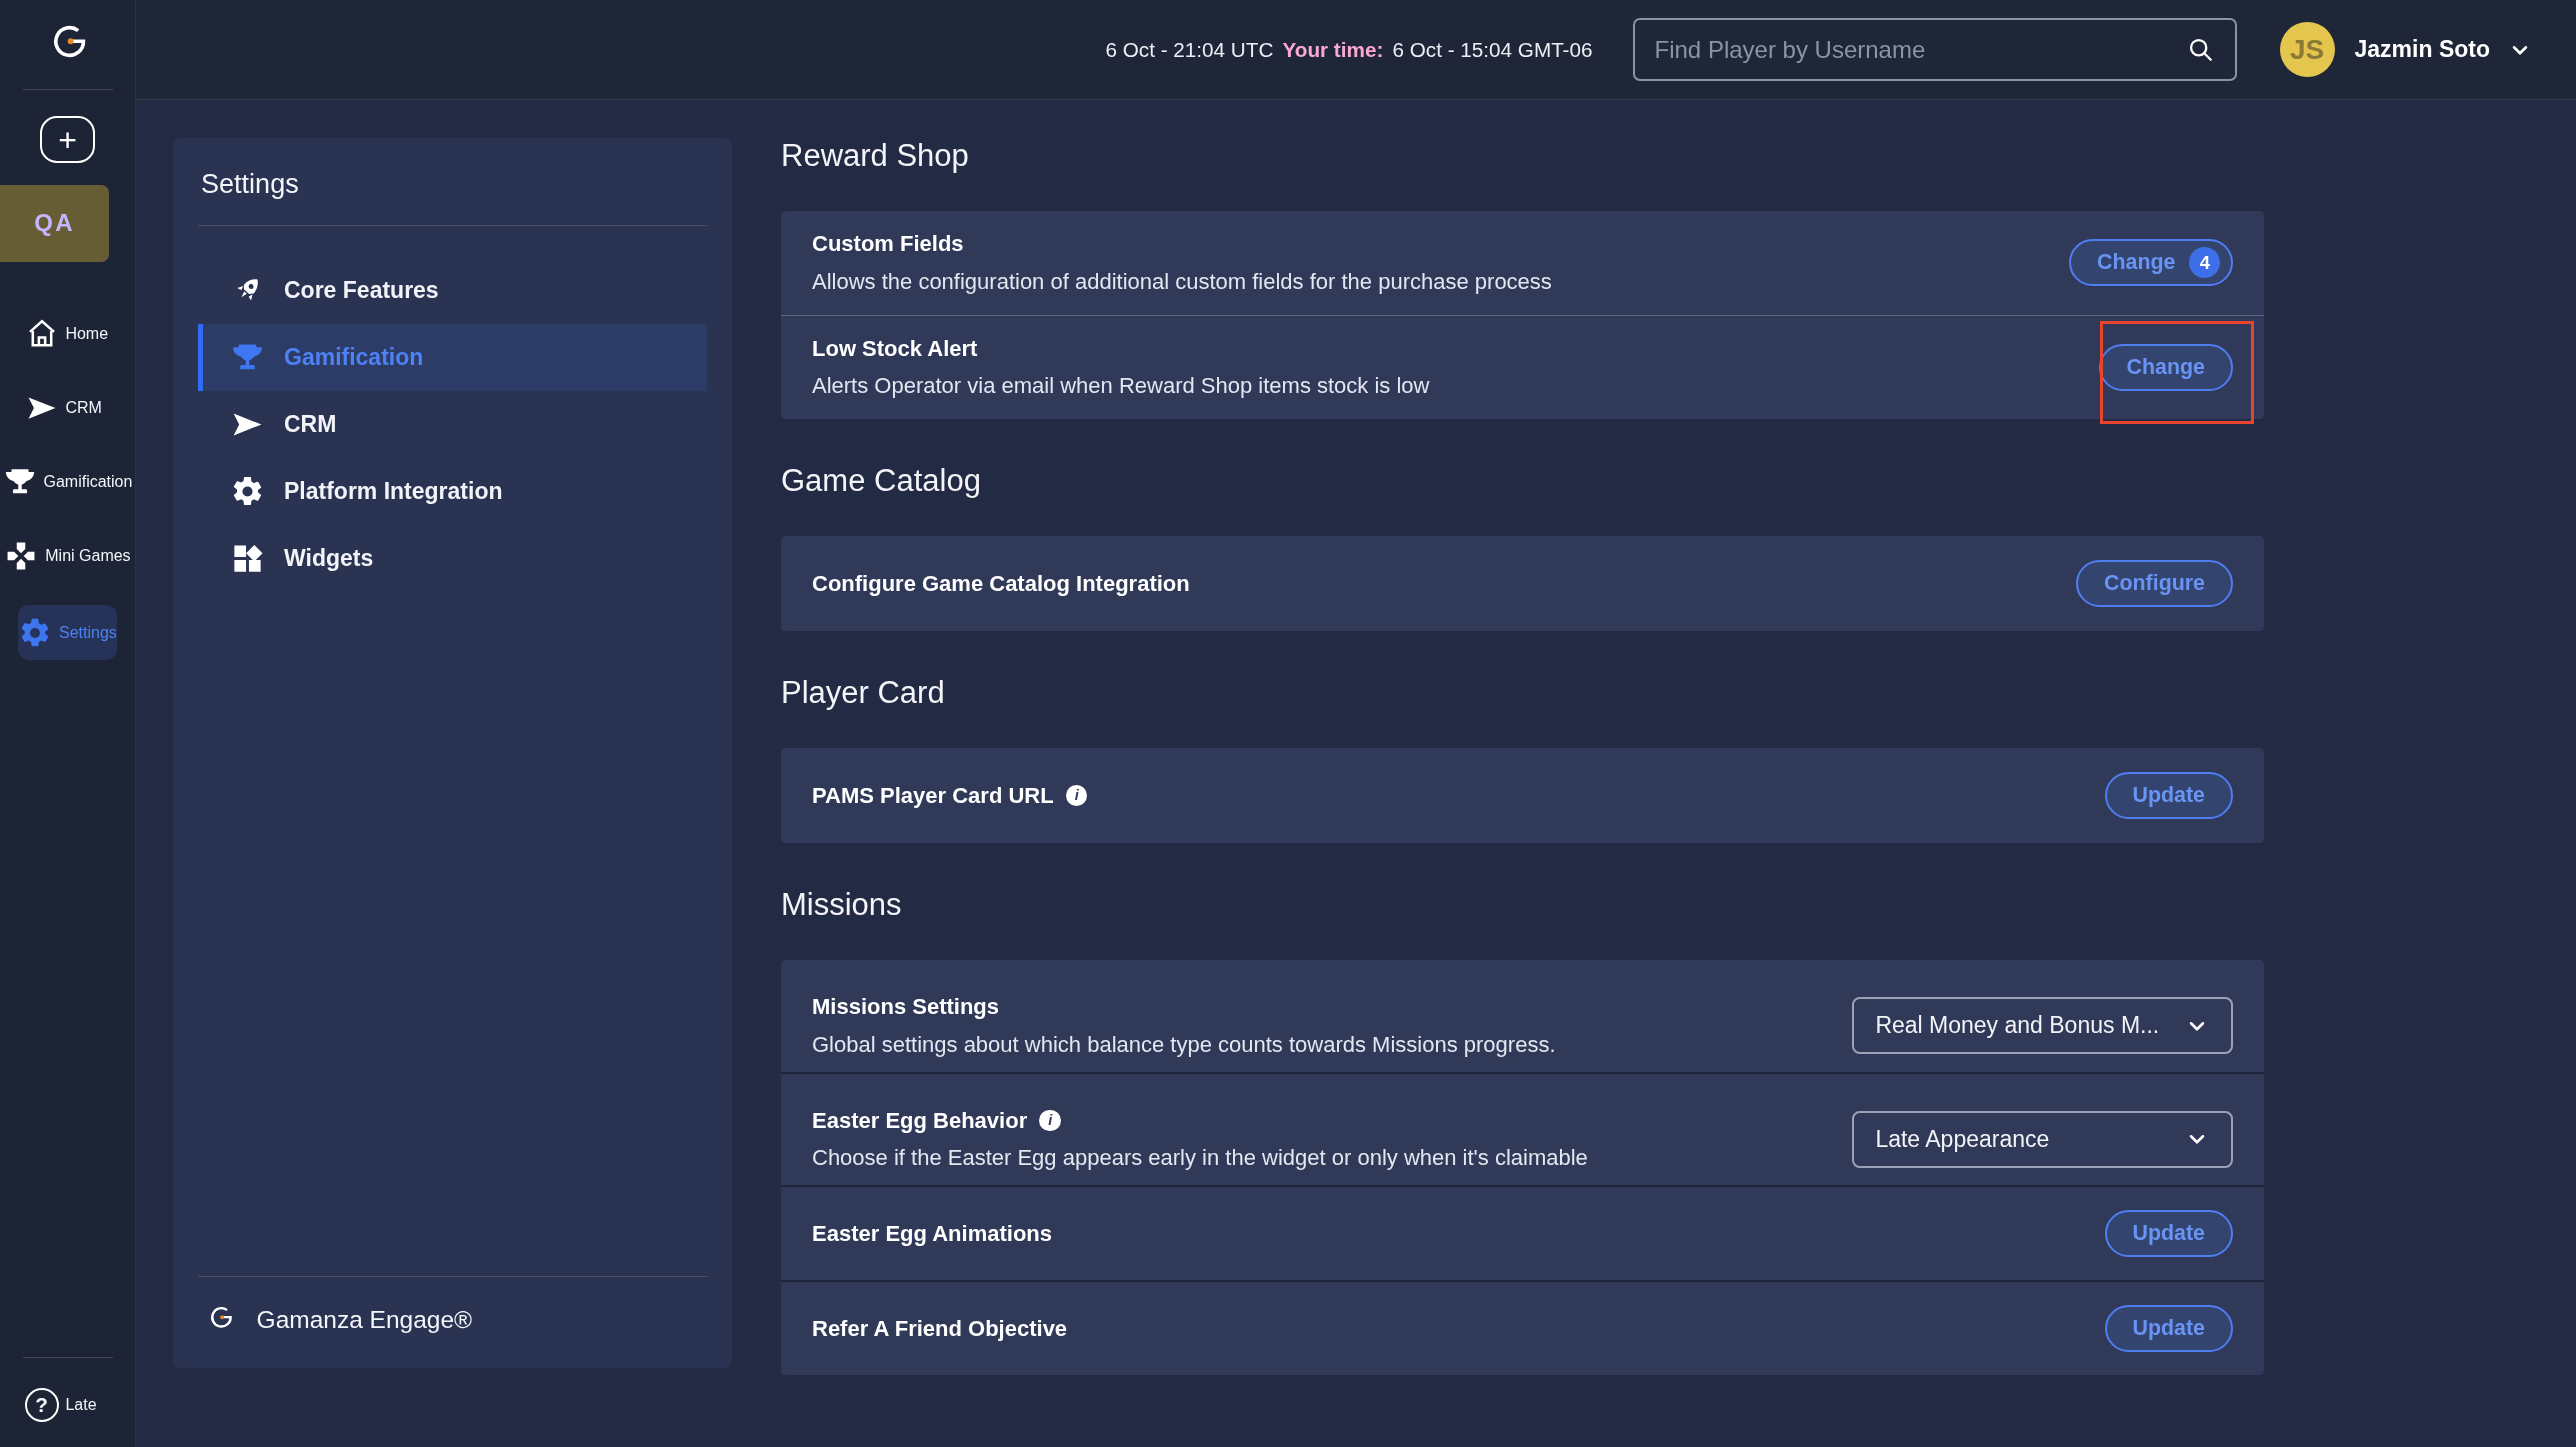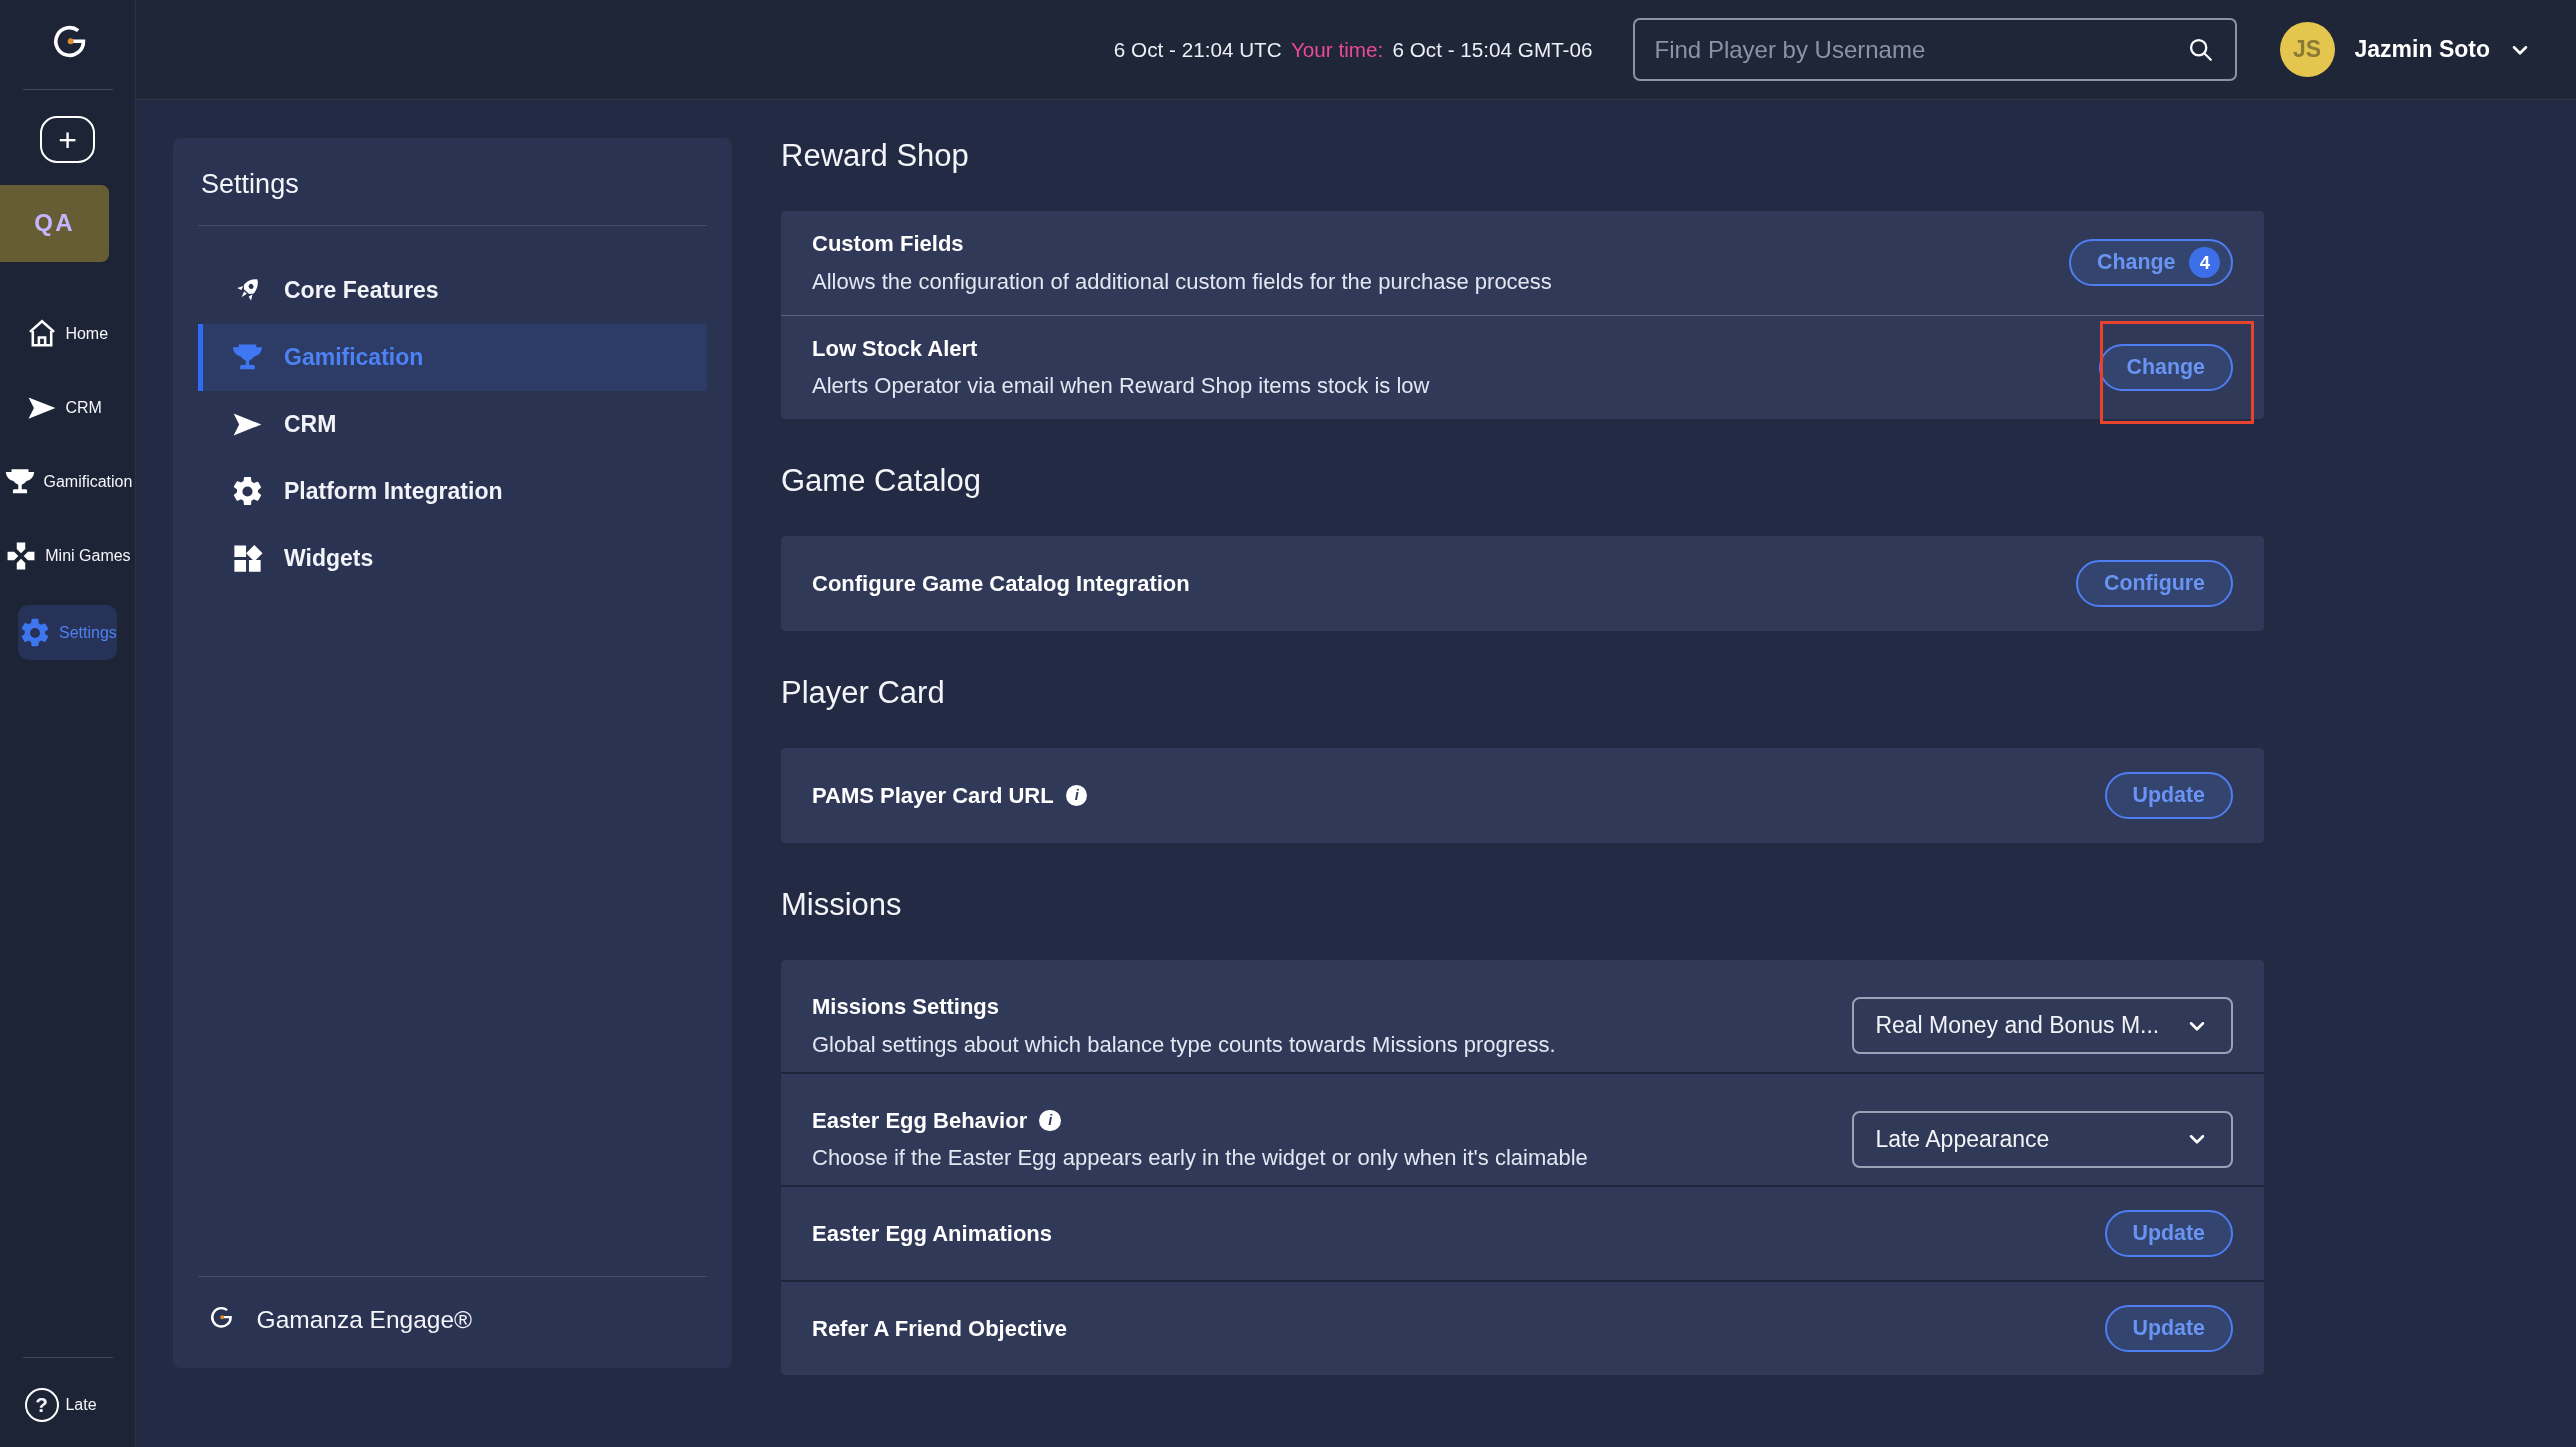--- a/index.html
+++ b/index.html
@@ -47,34 +47,34 @@
 
   
   .main-col { flex:1; display:flex; flex-direction:column; min-width:0; }
   .topbar {
     height:100px; flex-shrink:0; background:#1f2637;
     border-bottom:1.5px solid rgba(255,255,255,.09);
     display:flex; align-items:center; justify-content:flex-end;
     padding-right:43px;
   }
   .time-group { display:flex; align-items:baseline; gap:9.2px; font-size:20.7px; color:#eceff6; }
-  .time-bold { font-weight:400; color:#ec4899; }
+  .time-bold { font-weight:700; color:#f9a8d4; }
   .search-box {
     width:604px; height:63px; margin-left:40px;
     border:2.3px solid #8b93a8; border-radius:6.9px;
     display:flex; align-items:center; padding:0 20px; background:transparent;
   }
   .search-box input {
     flex:1; background:transparent; border:none; outline:none;
     font-family:"Liberation Sans", sans-serif; font-size:24px; color:#fff;
   }
   .search-box input::placeholder { color:#8b93a8; }
   .avatar {
     width:55px; height:55px; border-radius:50%; margin-left:43px; flex-shrink:0;
-    background:#e4c64f; color:#8a7a35; font-size:23px; font-weight:700;
+    background:#e4c64f; color:#8a7a35; font-size:28px; font-weight:700;
     display:flex; align-items:center; justify-content:center; cursor:pointer;
   }
   .user-name { margin-left:20px; font-size:23px; font-weight:700; }
   .user-chevron { margin-left:17px; cursor:pointer; display:flex; }
 
   
   .content { flex:1; display:flex; min-height:0; background:#232a43; }
 
   .settings-panel {
     width:559px; flex-shrink:0; margin:38px 0 0 37px; height:1230px;

